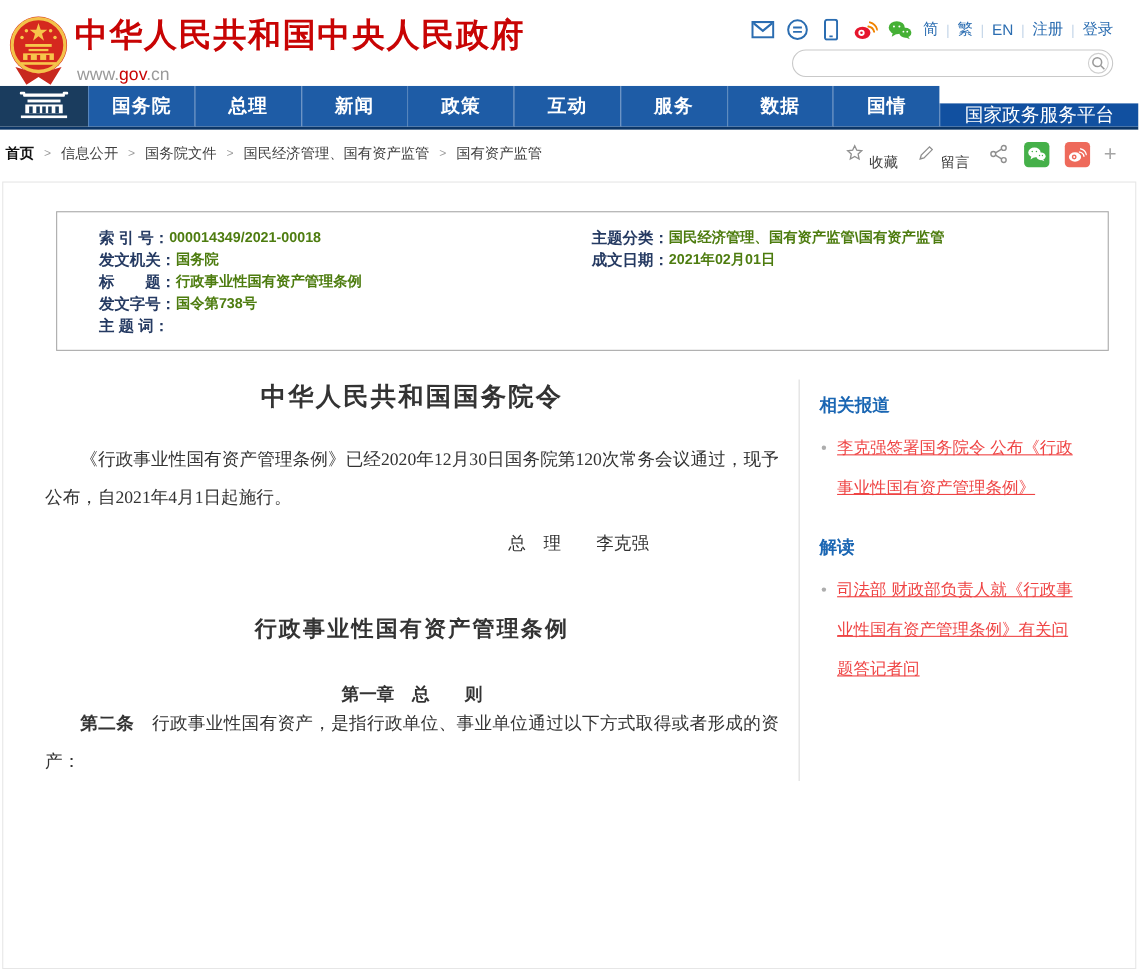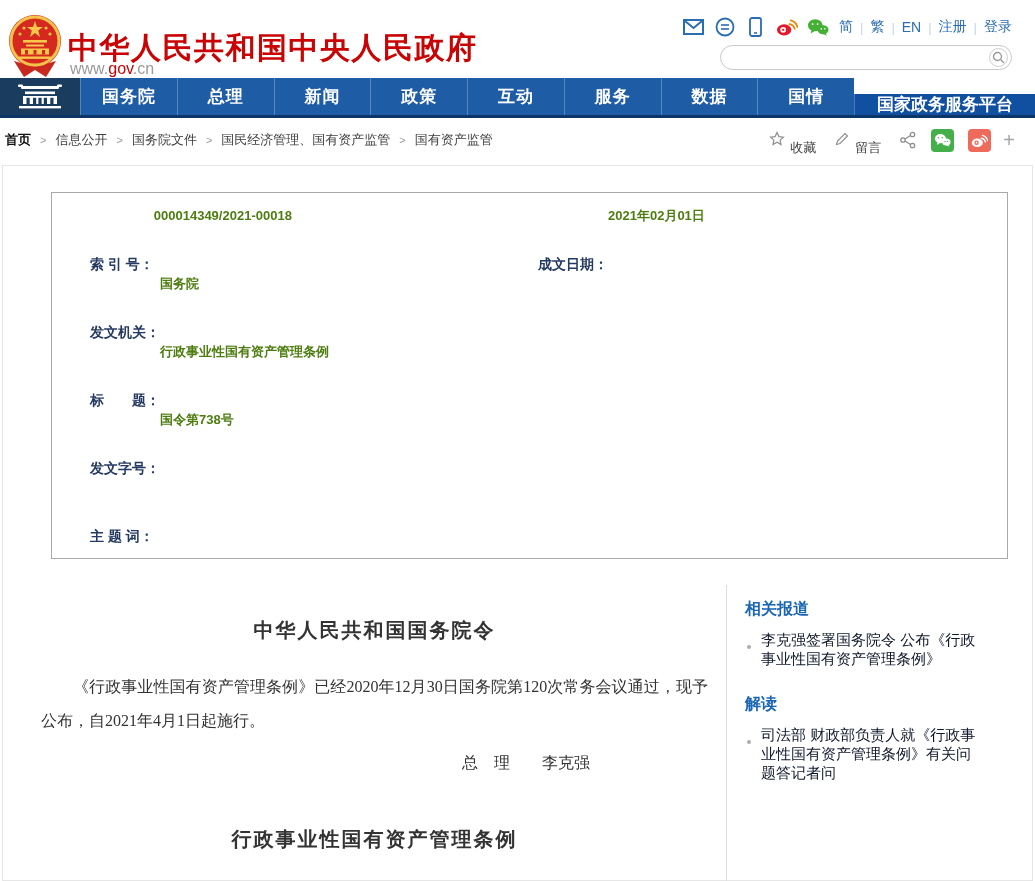--- a/index.html
+++ b/index.html
@@ -3,21 +3,21 @@
 <meta charset="utf-8">
 <style>
   * { margin:0; padding:0; box-sizing:border-box; }
   html,body { width:1035px; height:881px; overflow:hidden; background:#fff;
     font-family:"Liberation Sans","DejaVu Sans",sans-serif; }
   body { position:relative; }
 
   
   .header { position:relative; height:78px; background:#fff; }
   .logo { position:absolute; left:6px; top:13px; width:58px; height:66px; cursor:pointer; }
-  .site-title { position:absolute; left:68px; top:28px; color:#c80404; font-size:30px;
+  .site-title { position:absolute; left:68px; top:12px; color:#c80404; font-size:30px;
     font-weight:bold; letter-spacing:1.5px; cursor:pointer; }
   .site-url { position:absolute; left:70px; top:60px; font-size:16px; color:#9a9a9a; cursor:pointer; }
   .site-url .gov { color:#c80404; }
   .top-links { position:absolute; right:23px; top:16px; display:flex; align-items:center; }
   .ticon { display:inline-flex; width:22px; height:22px; align-items:center; justify-content:center;
     margin-left:9px; cursor:pointer; }
   .lang-group { display:flex; align-items:center; margin-left:10px; font-size:14px; }
   .lang { color:#2b6db1; cursor:pointer; }
   .lsep { color:#c5d6e8; margin:0 7px; font-size:13px; }
   .search-box { position:absolute; right:23px; top:45px; width:292px; height:25px;
@@ -28,21 +28,21 @@
   .mag-wrap { width:19px; height:19px; border:1px solid #cfcfcf; border-radius:50%;
     margin-right:3px; display:flex; align-items:center; justify-content:center; cursor:pointer; }
 
   
   .nav { display:flex; height:40px; border-bottom:3px solid #0c3667; }
   .nav-home { width:80px; background:#1a3c5e; display:flex; align-items:center;
     justify-content:center; cursor:pointer; }
   .nav-item { flex:1; background:#1e5ca6; color:#fff; font-size:17px; font-weight:bold;
     display:flex; align-items:center; justify-content:center;
     border-left:1px solid rgba(255,255,255,.25); cursor:pointer; letter-spacing:1px; }
-  .nav-platform { width:181px; background:#1150a0; color:#fff; font-size:17px; font-weight:bold;
+  .nav-platform { width:181px; background:#1150a0; color:#fff; font-size:17px; font-weight:normal;
     display:flex; align-items:center; justify-content:center;
     border-left:1px solid rgba(255,255,255,.25); cursor:pointer;margin-top:16px; }
 
   
   .crumbbar { height:44px; display:flex; align-items:center; padding:0 20px 0 5px;
     font-size:13px; color:#404040; background:#fff; }
   .crumb { cursor:pointer; }
   .crumb.first { font-weight:bold; color:#111; }
   .crumb-sep { color:#999; margin:0 9px; font-size:11px; }
   .crumb-actions { margin-left:auto; display:flex; align-items:center; color:#666; }
@@ -55,45 +55,45 @@
   .plus { margin-left:12px; font-size:20px; color:#a5a5a5; cursor:pointer; line-height:1; }
 
   
   .content-outer { position:absolute; left:2px; right:2px; top:165px; bottom:0;
     border:1px solid #e6e6e6; background:#fff; }
   .meta-box { margin:26px 24px 0 48px; border:1px solid #a9a9a9; background:#fff;
     padding:13px 0 12px 38px; display:flex; }
   .meta-col.left { width:448px; }
   .meta-col.right { flex:1; }
   .mrow { display:flex; line-height:20px; min-height:20px; }
-  .mlabel { font-weight:bold; color:#253a62; font-size:14px; white-space:pre;margin-top:48px; }
+  .mlabel { font-weight:bold; color:#253a62; font-size:14px; white-space:pre; }
   .mvalue { color:#4d7c0f; font-size:13px; white-space:pre;font-weight:bold; }
 
   .main-cols { display:flex; margin-top:26px; align-items:stretch; }
   .doc-col { flex:1; padding:0 18px 0 38px;
     font-family:"Liberation Serif","DejaVu Serif",serif; color:#333; }
-  .decree-title { text-align:center; font-size:20px; font-weight:bold; letter-spacing:2px;
-    margin-top:32px; }
+  .decree-title { text-align:center; font-size:23px; font-weight:bold; letter-spacing:2px;
+    }
   .decree-no { text-align:center; font-size:14px; margin-top:12px; }
   .para { font-size:16px; line-height:34px; text-indent:2em; text-align:justify; margin-top:26px; }
   .signer { text-align:right; padding-right:118px; font-size:16px; line-height:34px; margin-top:8px; }
   .sign-date { text-align:right; padding-right:100px; font-size:16px; line-height:34px; }
   .reg-title { text-align:center; font-size:20px; font-weight:bold; letter-spacing:2px; margin-top:46px; }
   .chapter { text-align:center; font-size:16px; font-weight:bold; margin-top:36px; }
   .article { font-size:16px; line-height:34px; text-indent:2em; text-align:justify; margin-top:0; }
   .article.first { margin-top:26px; }
   .article b { font-weight:bold; }
 
   .side-col { width:306px; border-left:1px solid #dcdcdc; padding:12px 50px 40px 18px; }
   .side-title { color:#1a66b3; font-size:16px; font-weight:bold; margin:2px 0 10px; cursor:pointer; }
   .side-title.second { margin-top:26px; }
   .side-item { display:flex; cursor:pointer; }
   .bullet { width:4px; height:4px; border-radius:50%; background:#adadad; margin:15px 10px 0 2px;
     flex:none; }
-  .side-text { color:#0f172a; font-size:15px; line-height:19px; }
+  .side-text { color:#ef4444; font-size:15px; line-height:36px;text-decoration:underline; }
 </style>
 </head>
 <body>
 
 <div class="header">
   <div class="logo">
     <svg width="58" height="66" viewBox="0 0 58 66">
       <polygon points="8,48 18,64 29,57 40,64 50,48 29,54" fill="#c8281e"></polygon>
       <circle cx="29" cy="28" r="26" fill="#d5281e"></circle>
       <circle cx="29" cy="28" r="24" fill="none" stroke="#f3c24a" stroke-width="3"></circle>
@@ -290,20 +290,24 @@
         <span class="mlabel">发文字号：</span>
         <span class="mvalue">国令第738号</span>
       </div>
       <div class="mrow">
         <span class="mlabel">主 题 词：</span>
         <span class="mvalue"></span>
       </div>
     </div>
     <div class="meta-col right">
       <div class="mrow">
+        <span class="mlabel">主题分类：</span>
+        <span class="mvalue">国民经济管理、国有资产监管\国有资产监管</span>
+      </div>
+      <div class="mrow">
         <span class="mlabel">成文日期：</span>
         <span class="mvalue">2021年02月01日</span>
       </div>
       <div class="mrow">
         <span class="mlabel"></span>
         <span class="mvalue"></span>
       </div>
     </div>
   </div>
 

